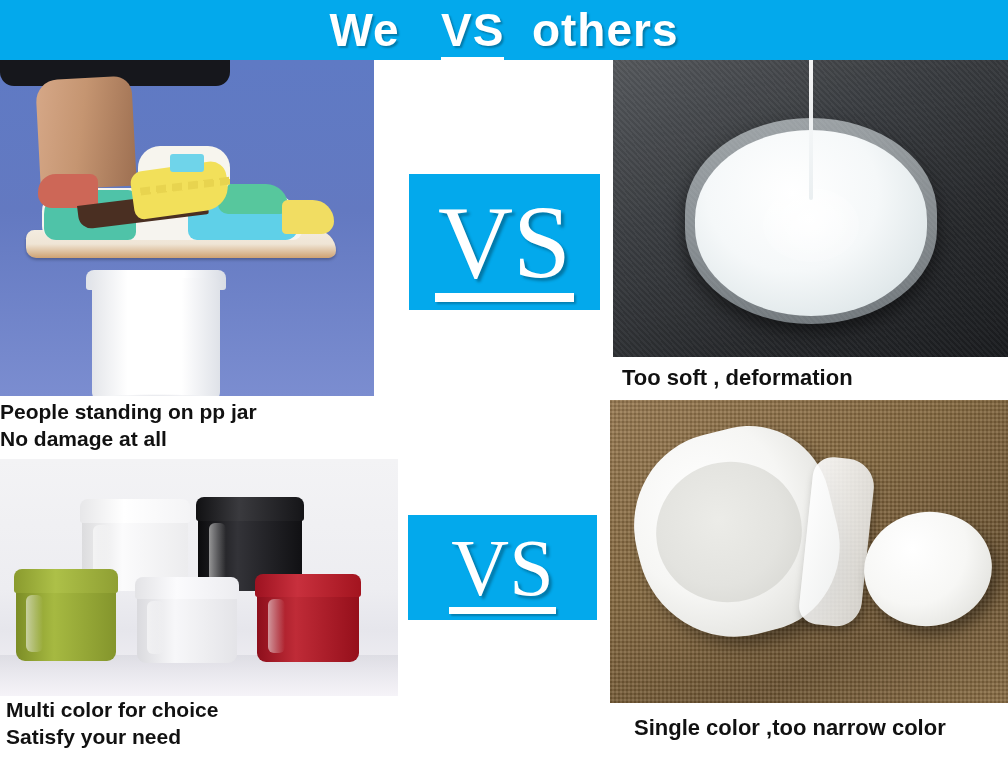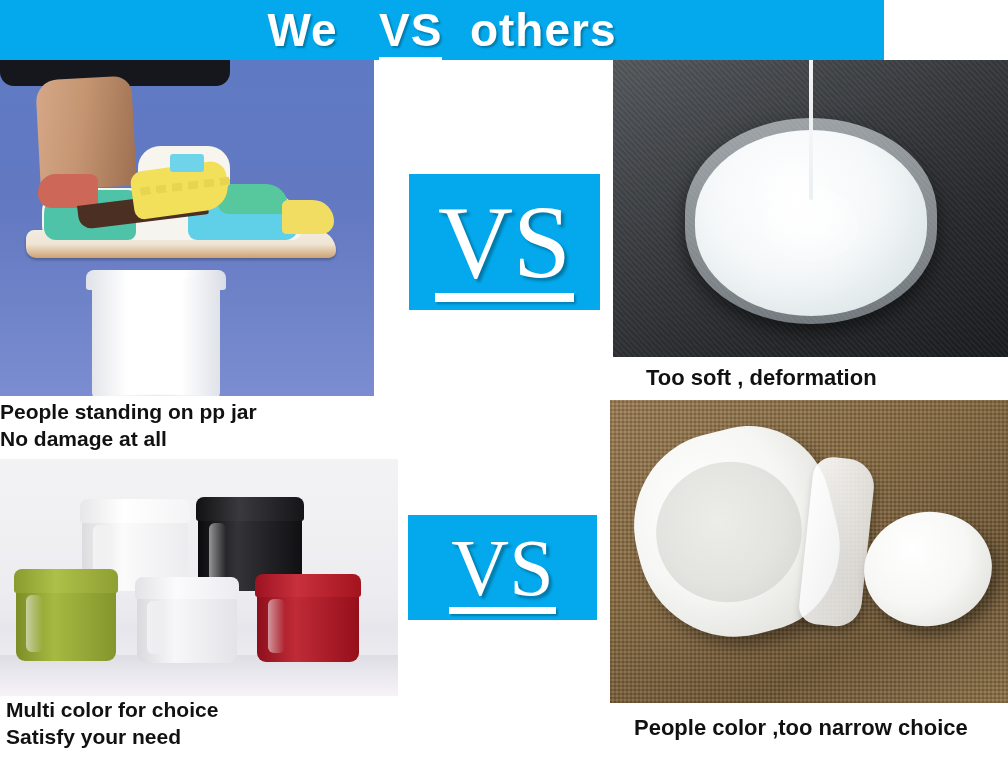--- a/index.html
+++ b/index.html
@@ -5,21 +5,21 @@
 <style>
   html,body{margin:0;padding:0;background:#ffffff;}
   body{
     width:1008px;height:757px;position:relative;overflow:hidden;
     font-family:"Liberation Sans","DejaVu Sans",sans-serif;
     background:#ffffff;
   }
 
   
   #header-banner{
-    position:absolute;left:0;top:0;width:884px;height:60px;
+    position:absolute;left:0;top:0;width:1008px;height:60px;
     background:#03A9EC;
     display:flex;align-items:center;justify-content:center;
   }
   #header-title{
     color:#ffffff;font-weight:bold;font-size:46px;line-height:46px;
     letter-spacing:1px;white-space:pre;
     text-shadow:2px 2px 2px rgba(0,0,0,.28);
   }
   #header-title .vs-word{
     border-bottom:5px solid #ffffff;padding-bottom:1px;
@@ -113,21 +113,21 @@
     background:radial-gradient(ellipse at center,rgba(40,50,90,.45) 0%,rgba(40,50,90,0) 70%);
   }
 
   
   .caption{
     position:absolute;color:#111111;font-weight:bold;
     font-size:21px;line-height:27px;white-space:pre-line;
   }
   #caption-left-top{left:0;top:398px;}
   #caption-left-bottom{left:6px;top:696px;}
-  #caption-right-top{left:622px;top:364px;font-size:22px;margin-left:24px;}
+  #caption-right-top{left:622px;top:364px;font-size:22px;}
   #caption-right-bottom{left:634px;top:714px;font-size:22px;}
 
   
   .vs-badge{
     position:absolute;background:#03A9EC;
     display:flex;align-items:center;justify-content:center;
   }
   .vs-badge .vs-text{
     color:#ffffff;font-family:"Liberation Serif","DejaVu Serif",serif;
     font-weight:normal;line-height:.9;
@@ -323,13 +323,13 @@
   <span class="vs-text">VS</span>
 </div>
 
 <div class="photo" id="photo-single-white-jar">
   <div id="sj-body"></div>
   <div id="sj-mouth"></div>
   <div id="sj-inner-lid"></div>
   <div id="sj-cap"></div>
 </div>
 
-<div class="caption" id="caption-right-bottom">People color ,too narrow choice</div>
+<div class="caption" id="caption-right-bottom">Single color ,too narrow color</div>
 
 </body></html>

